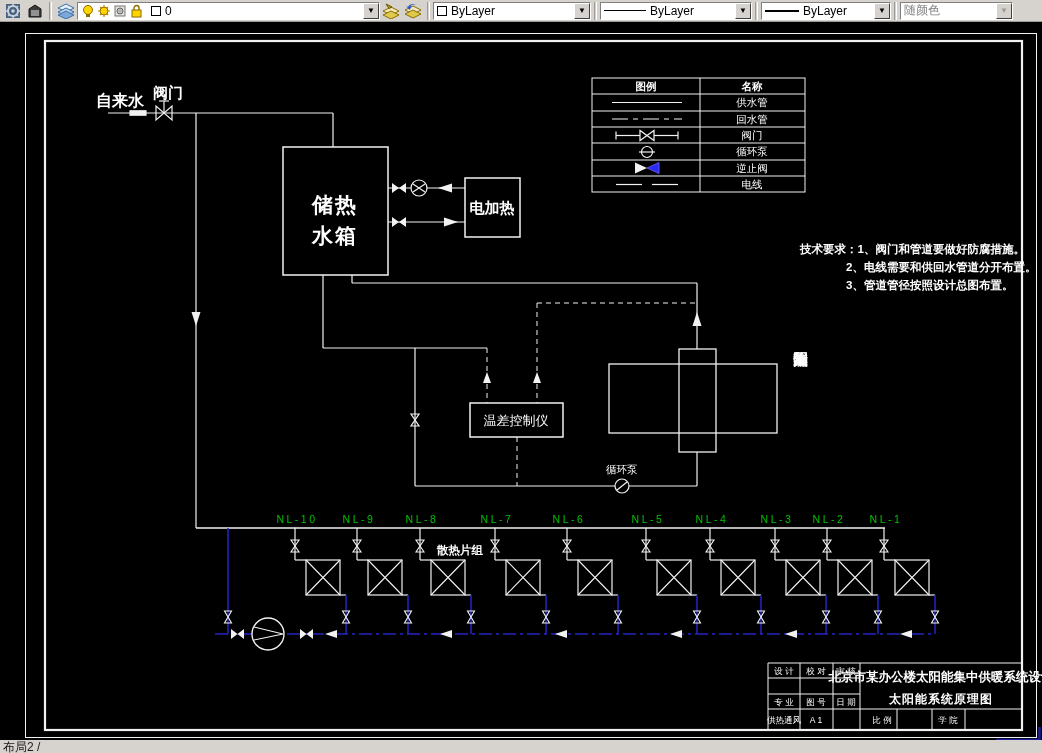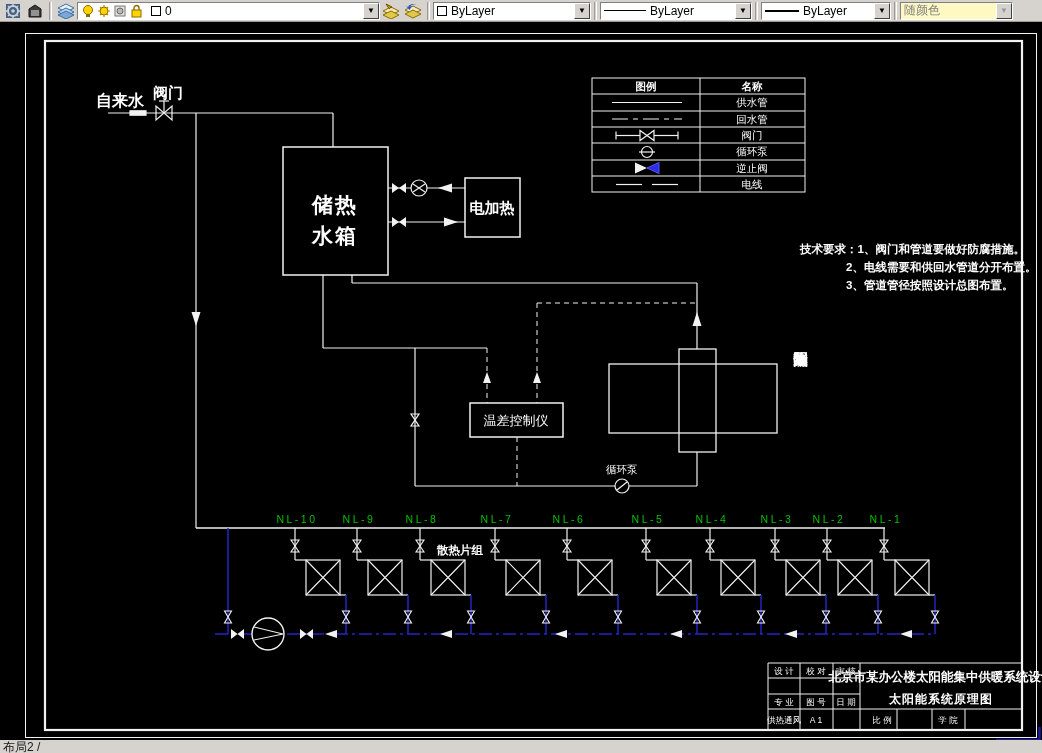--- a/index.html
+++ b/index.html
@@ -10,21 +10,21 @@
   .tb { display:flex; align-items:center; height:22px; background:#d6d3ce;
         border-bottom:1px solid #9c9a94; padding-left:2px; }
   .iconbtn { width:22px; height:20px; display:flex; align-items:center; justify-content:center; }
   .sep { width:3px; height:18px; border-left:1px solid #9c9a94; border-right:1px solid #ffffff; margin:0 3px; }
   .combo { display:flex; align-items:center; background:#fff; border:1px solid;
            border-color:#808080 #ffffff #ffffff #808080; height:18px; font-size:12px;
            padding:0 0 0 3px; gap:4px; color:#000; }
   .combo .arrow { width:16px; height:16px; background:#d6d3ce; border:1px solid;
                   border-color:#ffffff #404040 #404040 #ffffff; font-size:8px; color:#000;
                   display:flex; align-items:center; justify-content:center; margin-left:auto; }
-  .combo.disabled { background:#fef9c3; color:#808080; }
+  .combo.disabled { background:#ffffff; color:#808080; }
   .combo.disabled .arrow { color:#9a9a9a; }
   .swatch { width:10px; height:10px; background:#ffffff; border:1px solid #000; }
   .lt-glyph { width:42px; height:1px; background:#000; }
   .lw-glyph { width:34px; height:2px; background:#000; }
 
   
   .canvas { position:relative; width:1042px; height:718px; background:#000; }
   svg text { font-family:"Liberation Sans", sans-serif; }
 
   

